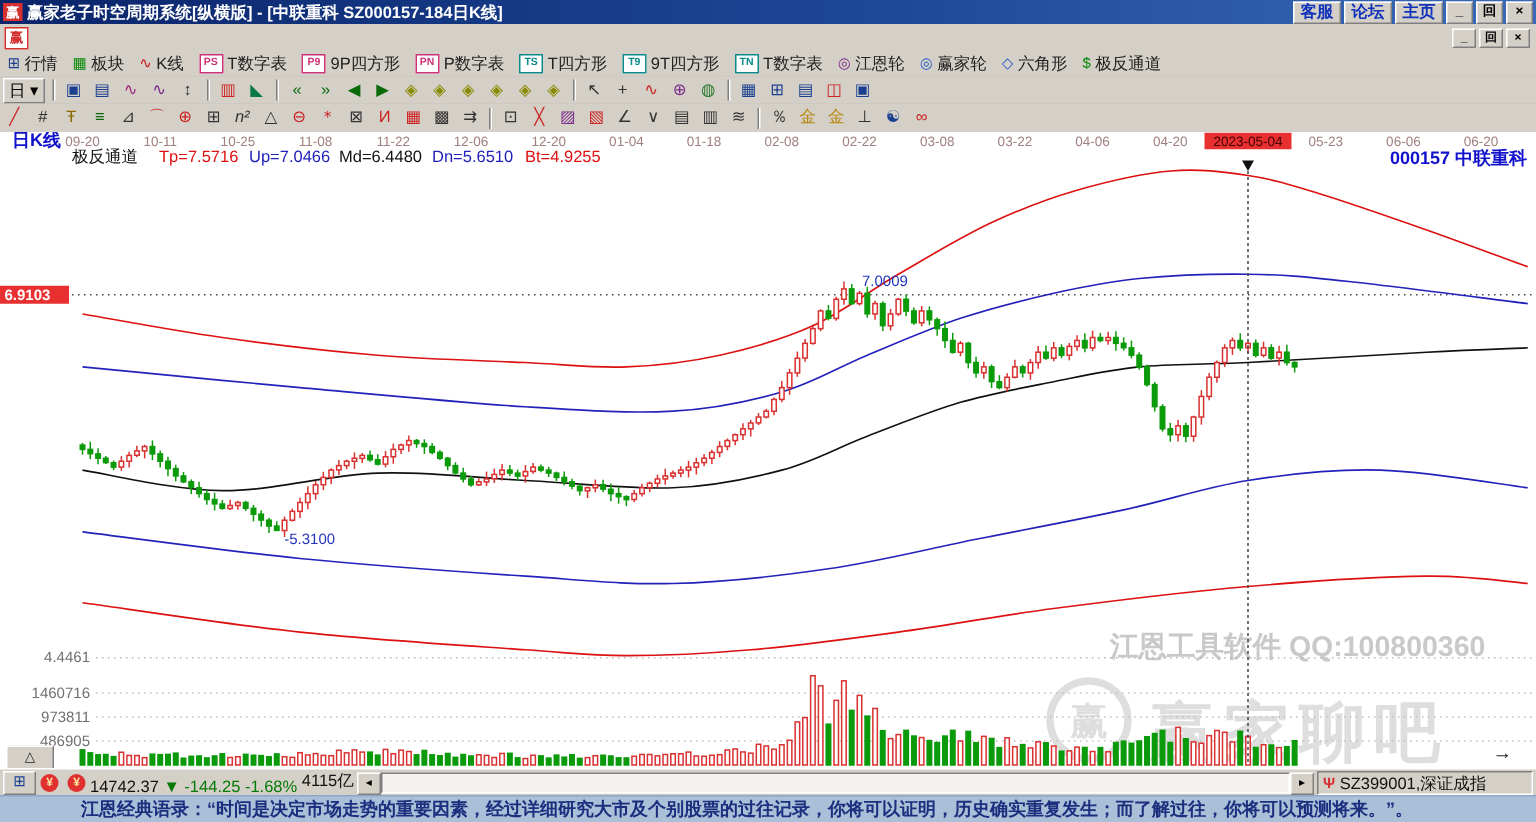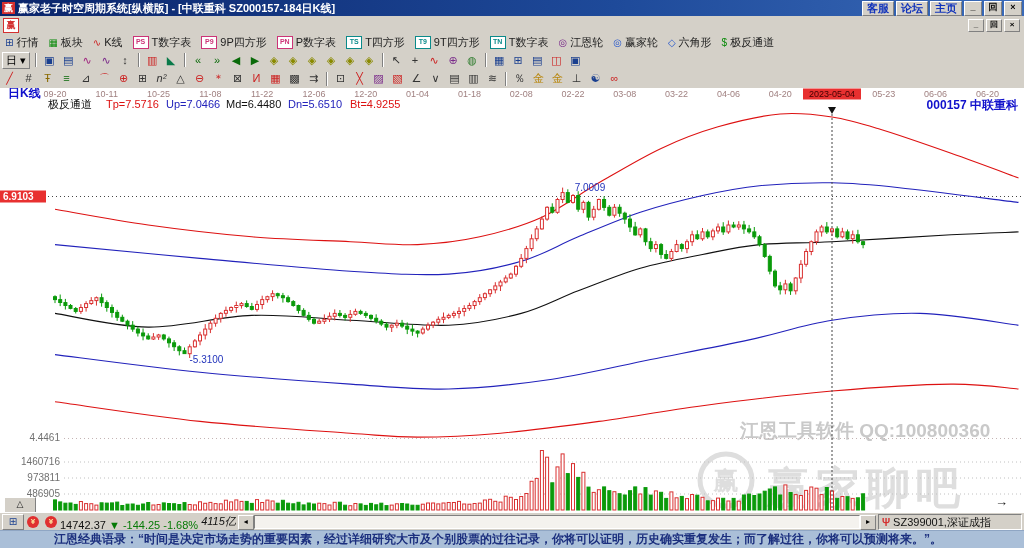--- a/index.html
+++ b/index.html
@@ -55,21 +55,21 @@
   
   .statusbar{position:absolute;left:0;top:512px;width:1024px;height:18px;background:#d4d0c8;
     border-top:1px solid #fff;display:flex;align-items:center;font-size:11px;}
   .sb-icon-cell{width:20px;height:14px;margin-left:2px;text-align:center;font-size:10px;
     line-height:13px;color:#1a3f8f;}
   .coin{display:inline-block;width:12px;height:12px;border-radius:50%;background:#e03030;
     color:#ffe9a0;font-size:8px;line-height:12px;text-align:center;font-weight:bold;margin:0 3px;}
   .idx-quote{white-space:nowrap;color:#111;}
   .idx-quote .dn{color:#067a06;}
   .idx-quote .amt{color:#111;}
-  .sz-wrap{max-width:118px;overflow:hidden;white-space:nowrap;display:inline-block;font-style:italic;}
+  .sz-wrap{max-width:118px;overflow:hidden;white-space:nowrap;display:inline-block;}
   .h-scroll{flex:1 1 auto;height:14px;margin:0 2px;display:flex;align-items:center;}
   .h-scroll .track{flex:1 1 auto;height:12px;background:#f4f2ee;border:1px solid;
     border-color:#808080 #fff #fff #808080;}
   .scroll-btn{width:14px;height:13px;font-size:8px;line-height:12px;text-align:center;cursor:pointer;}
   .sb-right{width:142px;height:14px;margin-right:2px;display:flex;align-items:center;
     font-size:11px;color:#111;white-space:nowrap;}
   .signal{color:#d43030;font-weight:bold;margin:0 3px;font-size:10px;}
   
   .quotebar{position:absolute;left:0;top:530px;width:1024px;height:18px;background:#aabfd8;
     border-top:1px solid #8fa6c4;color:#1b2f7e;font-weight:bold;font-size:12px;

